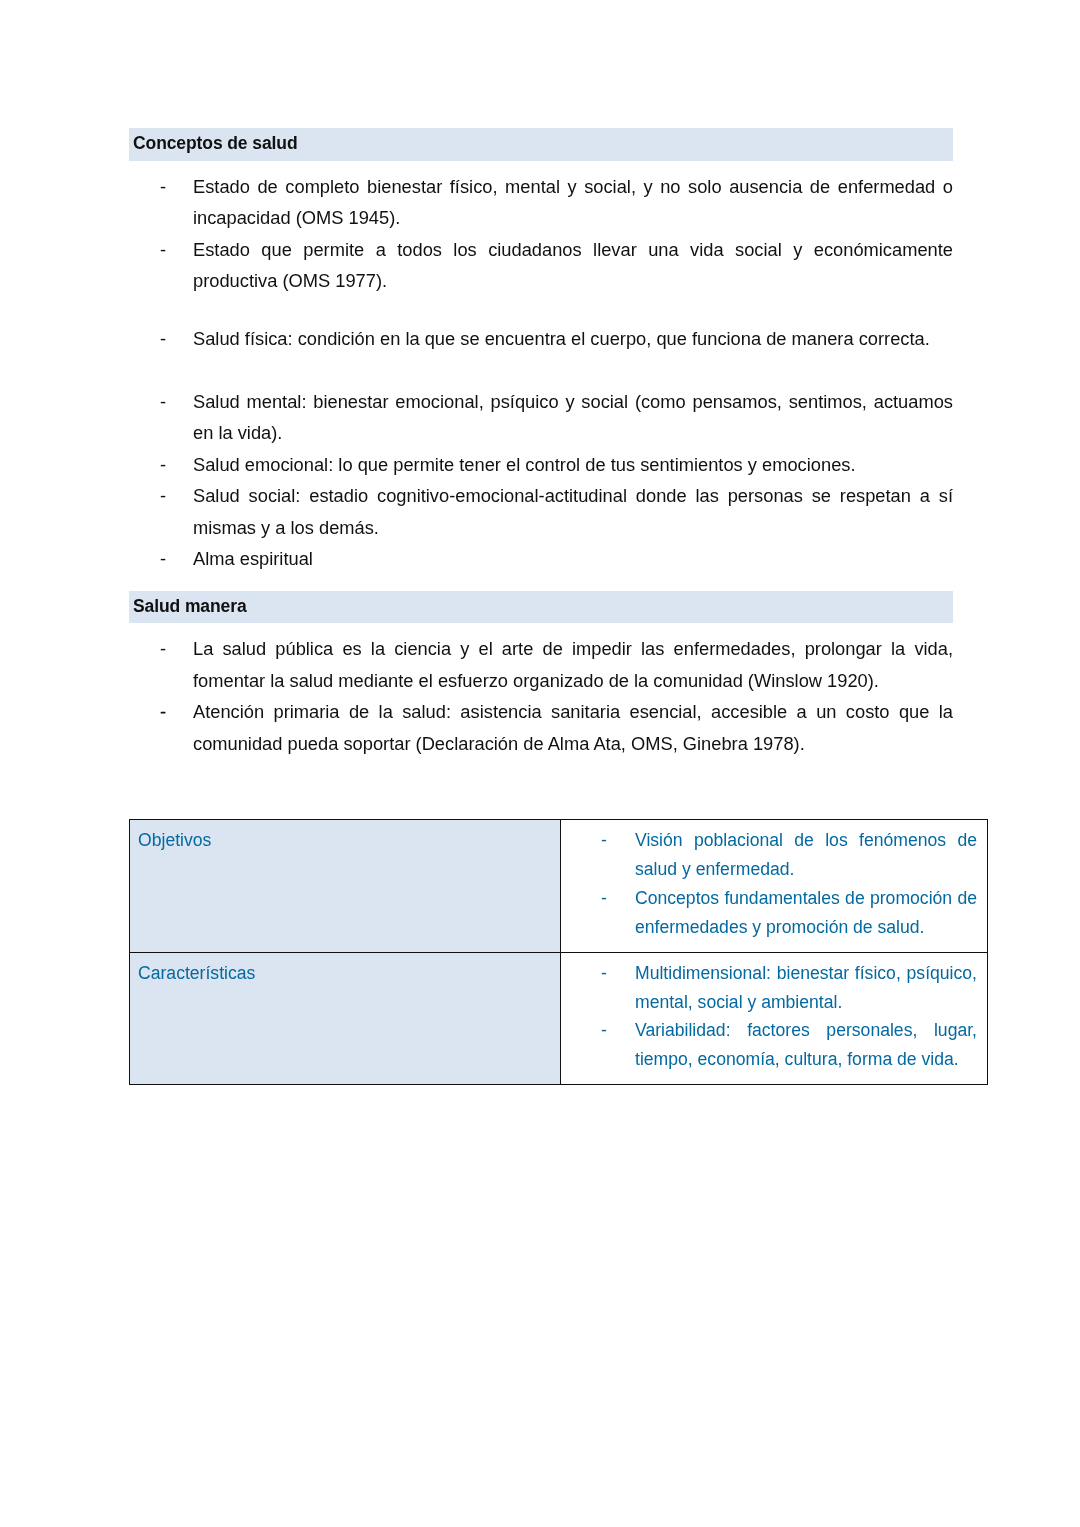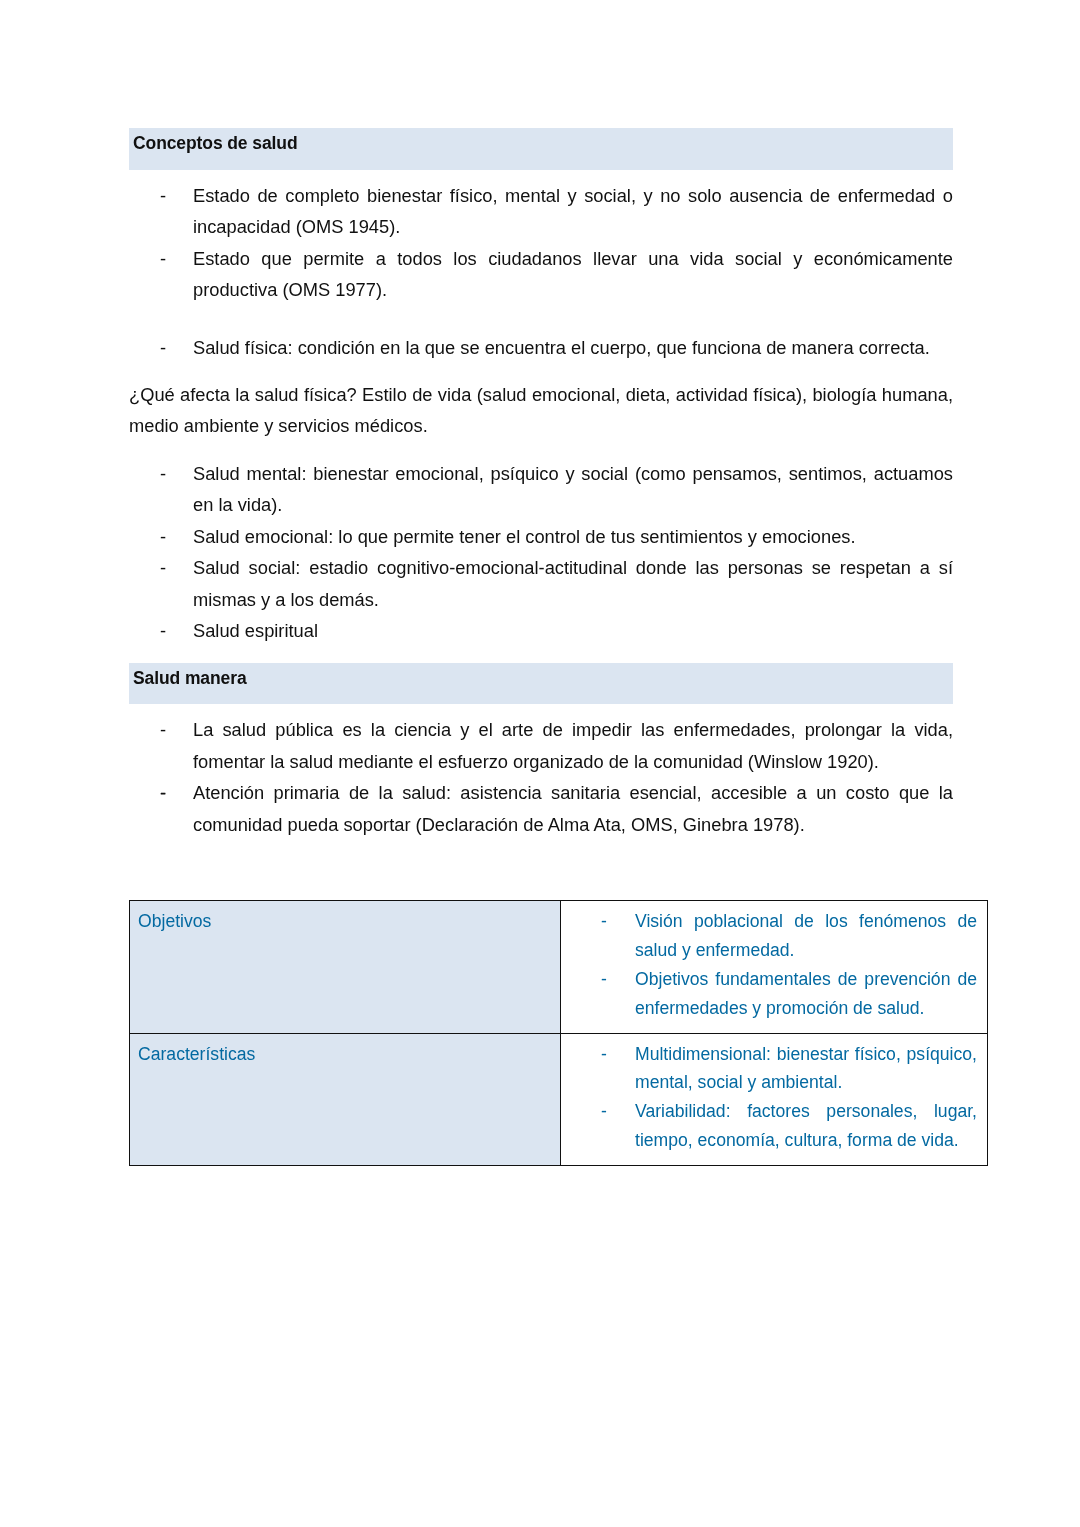--- a/index.html
+++ b/index.html
@@ -24,21 +24,21 @@
   .content {
     position: absolute;
     left: 129px;
     top: 128px;
     width: 824px;
   }
 
   
   .section-bar {
     background: #dbe5f1;
-    padding: 4px 4px 14px 4px;
+    padding: 4px 4px 5px 4px;
     margin: 0 0 0 0;
     box-sizing: border-box;
     width: 824px;
   }
   .section-bar .section-title {
     font-size: 17.5px;
     font-weight: bold;
     line-height: 1.35;
     letter-spacing: -0.1px;
     color: #101010;
@@ -151,38 +151,37 @@
     <div class="gap-md"></div>
 
     <div class="gap-sm"></div>
     <ul class="bullets">
       <li>
         <span class="dash">-</span>
         <span>Salud física: condición en la que se encuentra el cuerpo, que funciona de manera correcta.</span>
       </li>
     </ul>
     <div class="gap-md"></div>
-    <p class="para">¿Qué afecta la salud física? Estilo de vida (salud emocional, dieta, actividad física), biología humana, medio ambiente y servicios médicos.</p>
     <div class="gap-md"></div>
     <ul class="bullets">
       <li>
         <span class="dash">-</span>
         <span>Salud mental: bienestar emocional, psíquico y social (como pensamos, sentimos, actuamos en la vida).</span>
       </li>
       <li>
         <span class="dash">-</span>
         <span>Salud emocional: lo que permite tener el control de tus sentimientos y emociones.</span>
       </li>
       <li>
         <span class="dash">-</span>
         <span>Salud social: estadio cognitivo-emocional-actitudinal donde las personas se respetan a sí mismas y a los demás.</span>
       </li>
       <li>
         <span class="dash">-</span>
-        <span>Salud espiritual</span>
+        <span>Alma espiritual</span>
       </li>
     </ul>
     <div class="gap-md"></div>
 
     <div class="section-bar">
       <span class="section-title">Salud manera</span>
     </div>
     <div class="gap-sm"></div>
     <ul class="bullets">
       <li>
@@ -207,21 +206,21 @@
             <span>Objetivos</span>
           </td>
           <td class="content-cell">
             <ul class="cell-bullets">
               <li>
                 <span class="dash">-</span>
                 <span>Visión poblacional de los fenómenos de salud y enfermedad.</span>
               </li>
               <li>
                 <span class="dash">-</span>
-                <span>Objetivos fundamentales de prevención de enfermedades y promoción de salud.</span>
+                <span>Conceptos fundamentales de promoción de enfermedades y promoción de salud.</span>
               </li>
             </ul>
           </td>
         </tr>
         <tr>
           <td class="label-cell">
             <span>Características</span>
           </td>
           <td class="content-cell">
             <ul class="cell-bullets">

